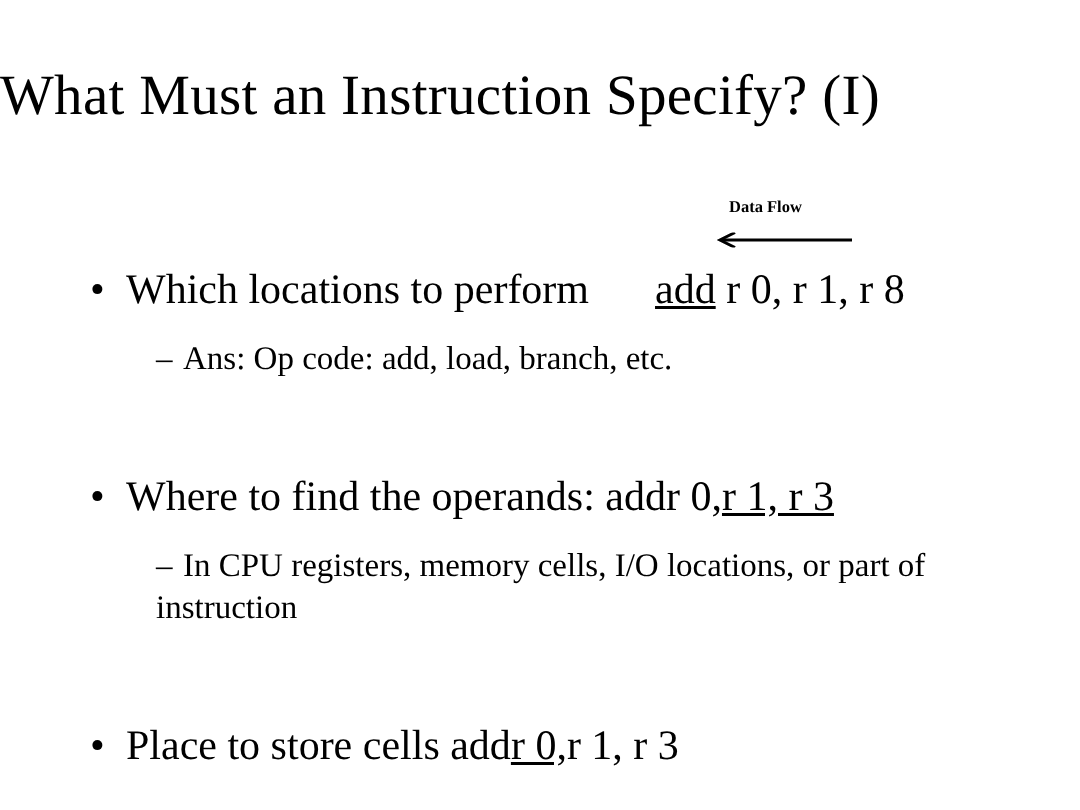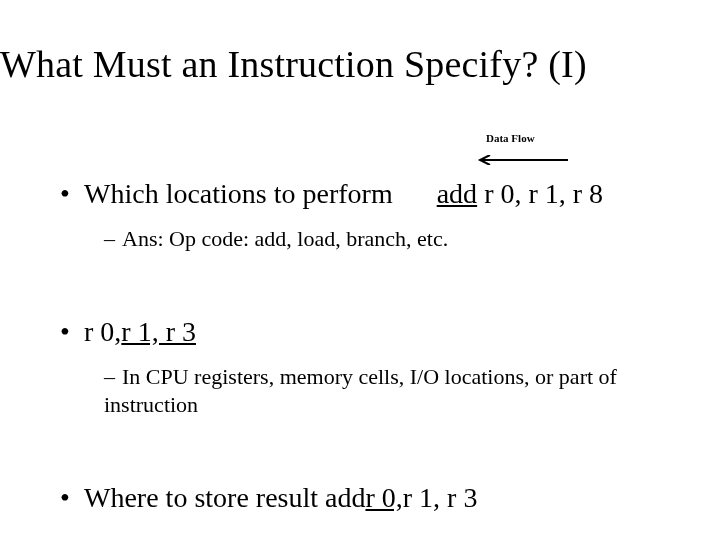--- a/index.html
+++ b/index.html
@@ -107,34 +107,35 @@
     </div>
     <div class="gap-s"></div>
     <div class="sub">
       <span class="dash">–</span><span>Ans: Op code: add, load, branch, etc.</span>
     </div>
     <div class="gap-m"></div>
 
     <div class="b1">
       <div class="b1-row" style="flex-wrap:wrap;">
         <span class="dot">•</span>
+        <span>Where to find the operands: add </span>
           <span>r 0,</span>
           <span class="ul"> r 1, r 3</span>
       </div>
     </div>
     <div class="gap-s"></div>
     <div class="sub">
       <span class="dash">–</span><span>In CPU registers, memory cells, I/O locations, or part of instruction</span>
     </div>
     <div class="gap-m"></div>
 
     <div class="b1">
       <div class="b1-row">
         <span class="dot">•</span>
-        <span>Where to store result  add </span>
+        <span>Place to store cells  add </span>
           <span class="ul">r 0,</span>
           <span> r 1, r 3</span>
       </div>
     </div>
     <div class="gap-s"></div>
 
   </div>
 </div>
 
 </body></html>

